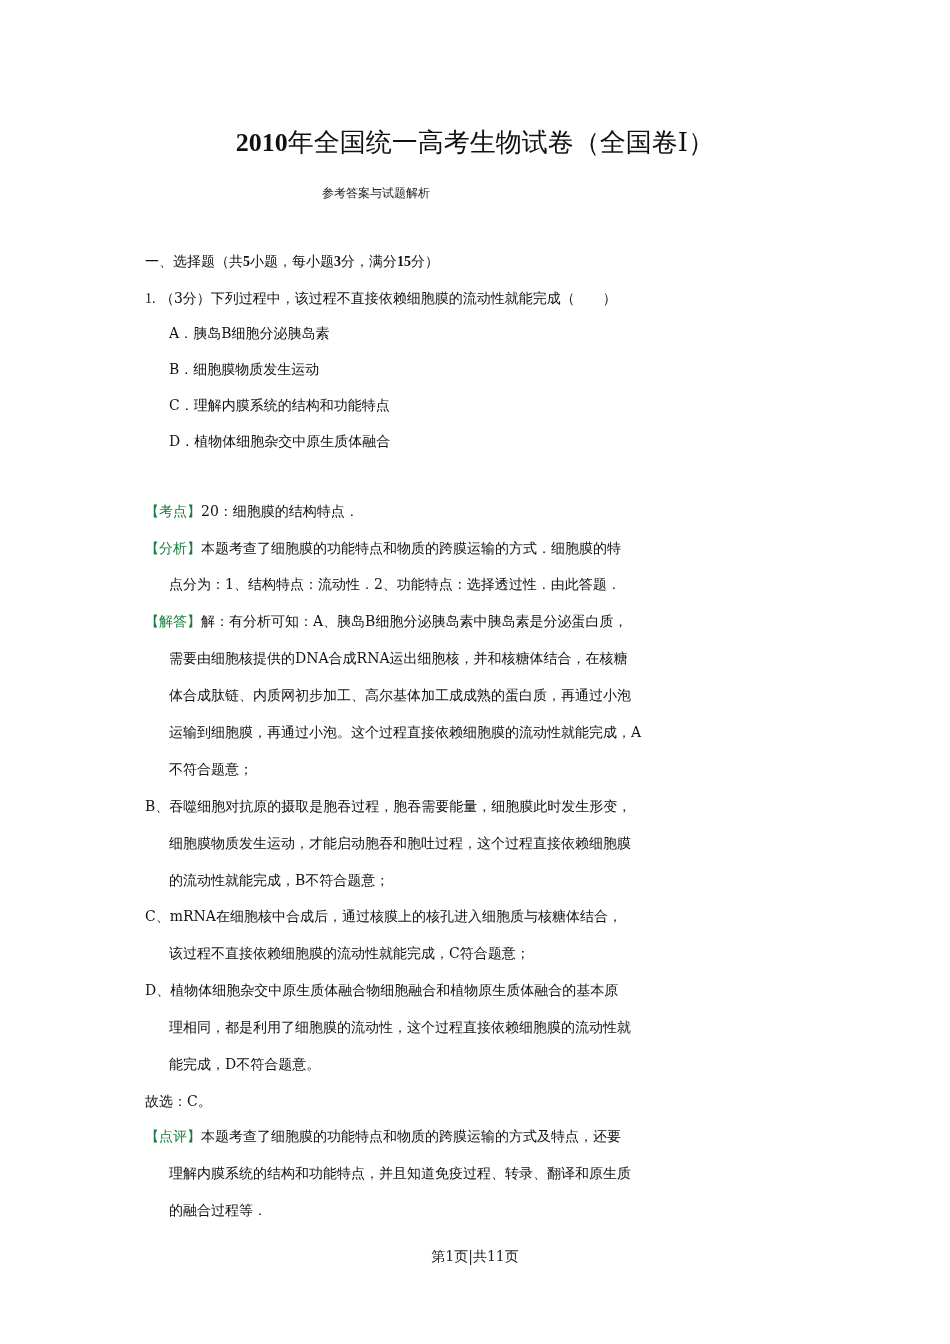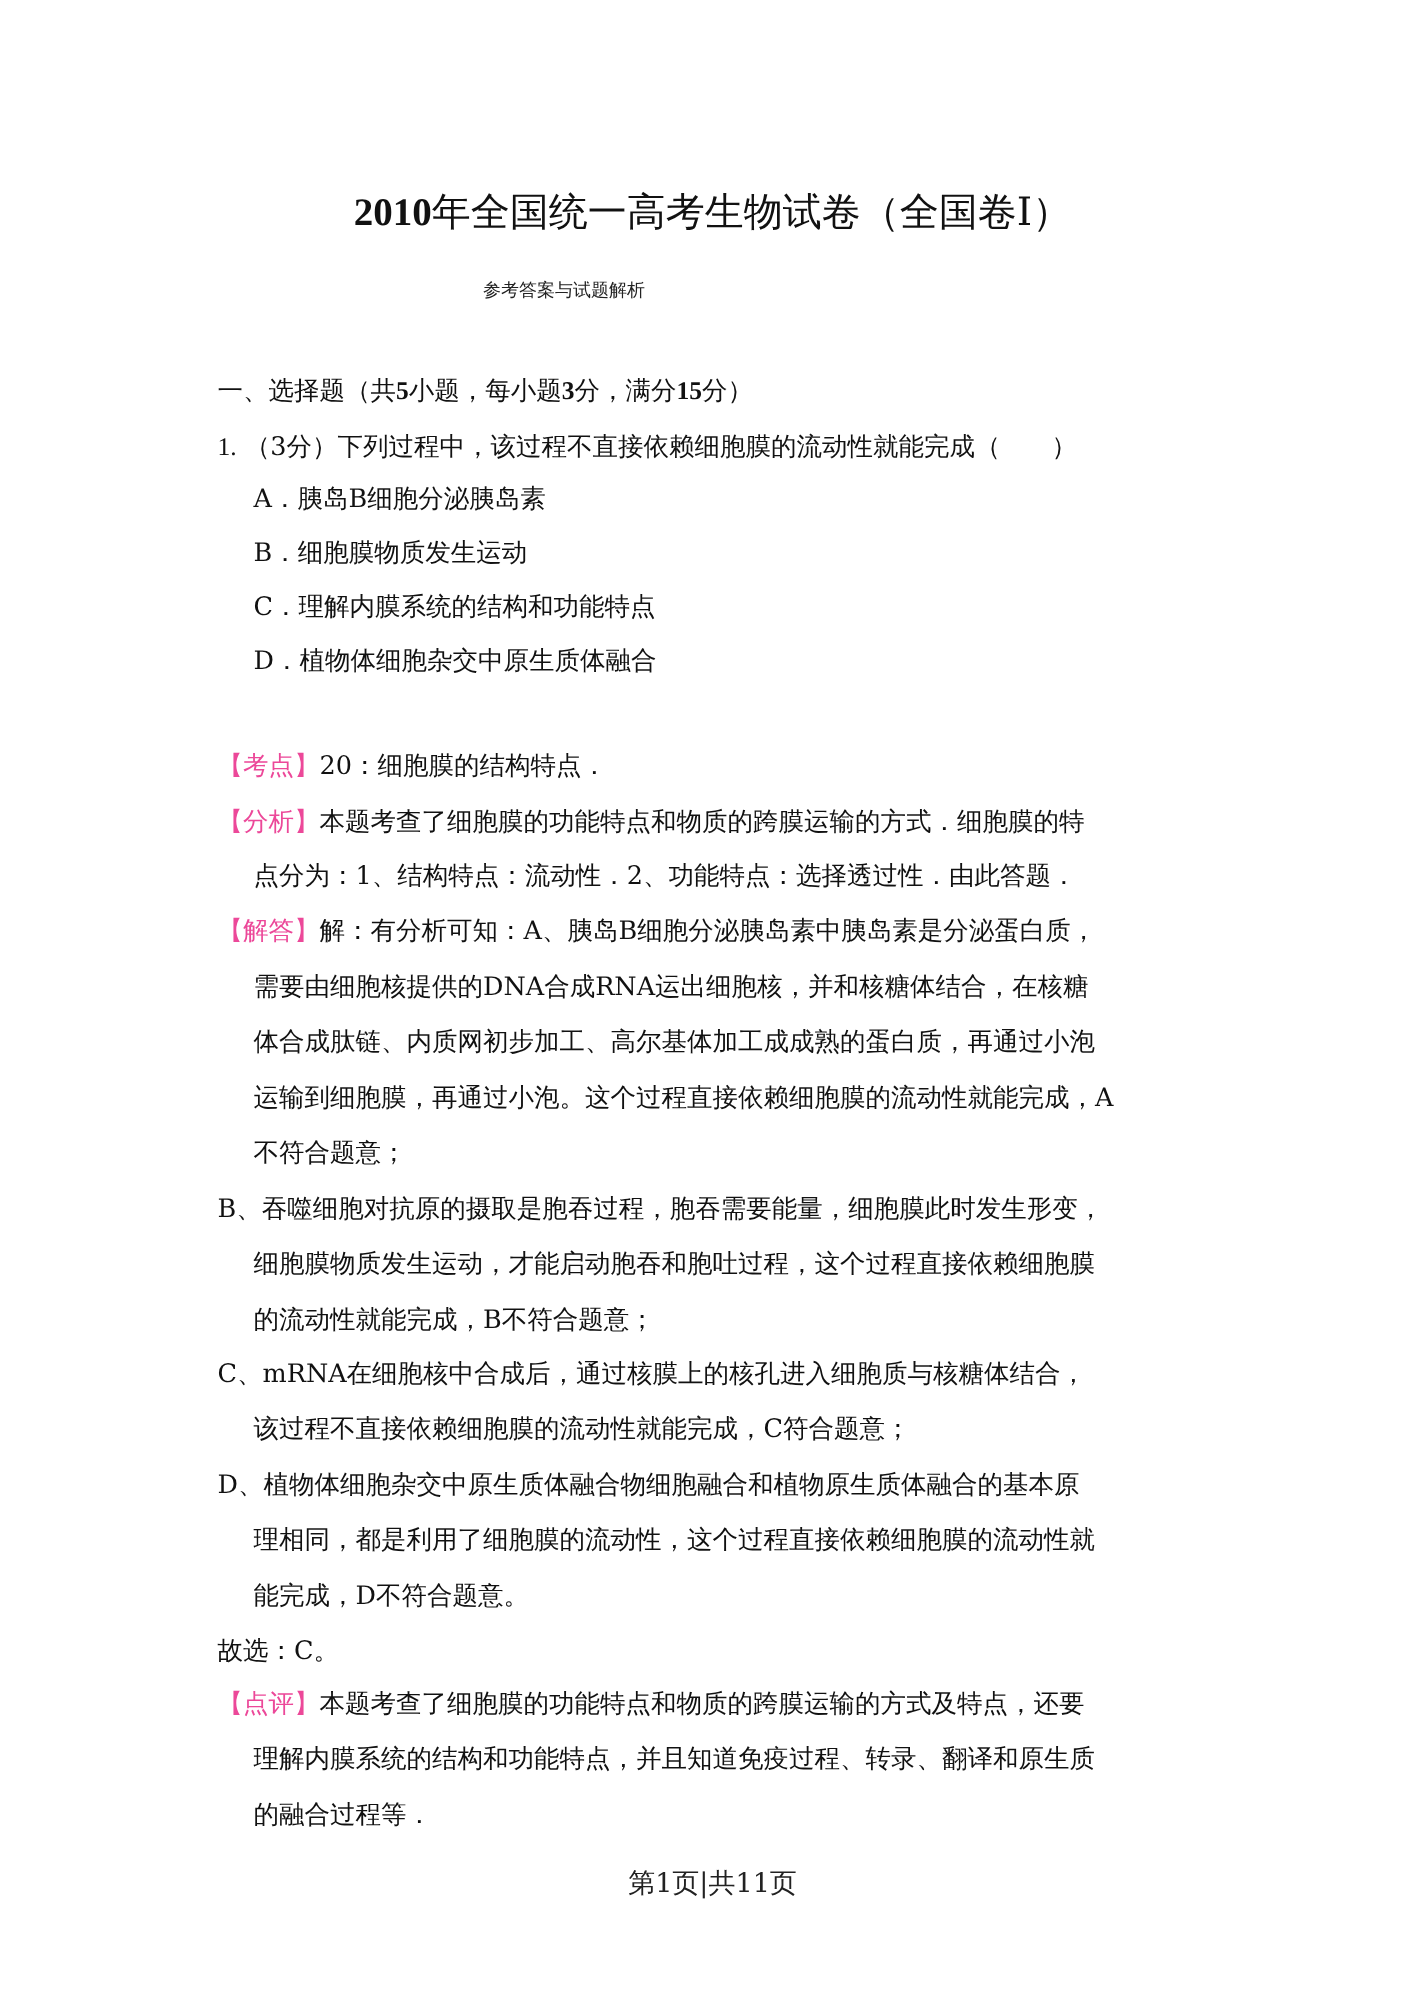--- a/index.html
+++ b/index.html
@@ -4,27 +4,27 @@
 <style>
   html, body { margin:0; padding:0; background:#ffffff; }
   body { width:950px; height:1344px; position:relative; overflow:hidden;
          font-family:"DejaVu Serif","Liberation Serif",serif; color:#111; }
   .page { position:absolute; left:0; top:0; width:950px; height:1344px; }
   .title { position:absolute; top:122px; left:0; width:950px; text-align:center;
            font-size:26px; line-height:40px; color:#111; }
   .title b { font-family:"Liberation Serif",serif; font-weight:bold; }
   .subtitle { position:absolute; top:184px; left:0; width:752px; text-align:center;
               font-size:12px; line-height:18px; color:#222; }
-  .line { position:absolute; left:145px; font-size:17px; line-height:24px; white-space:nowrap; }
+  .line { position:absolute; left:145px; font-size:14px; line-height:24px; white-space:nowrap; }
   .ind1 { left:169px; }
-  .lbl { color:#ec4899; }
+  .lbl { color:#15803d; }
   .num { font-family:"Liberation Serif",serif; }
   .bold { font-weight:bold; font-family:"Liberation Serif",serif; }
   .footer { position:absolute; top:1246px; left:0; width:950px; text-align:center;
-            font-size:18px; line-height:20px; color:#222; }
+            font-size:14px; line-height:20px; color:#222; }
 </style>
 </head>
 <body>
 
 <div class="page">
 
   <div class="title"><b>2010</b><span>年全国统一高考生物试卷（全国卷Ⅰ）</span></div>
   <div class="subtitle">参考答案与试题解析</div>
 
   <div class="line" style="top:249px"><span>一、选择题（共</span><span class="bold">5</span><span>小题，每小题</span><span class="bold">3</span><span>分，满分</span><span class="bold">15</span><span>分）</span></div>

